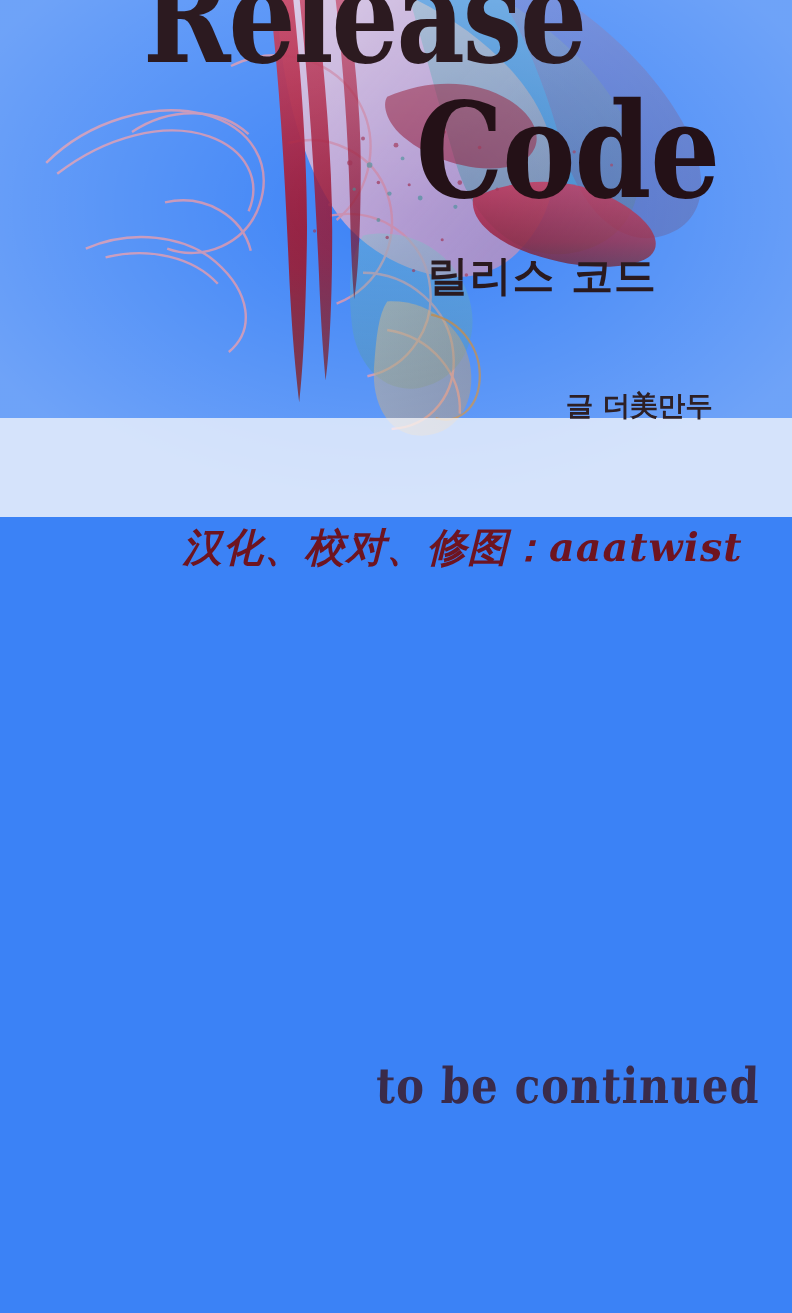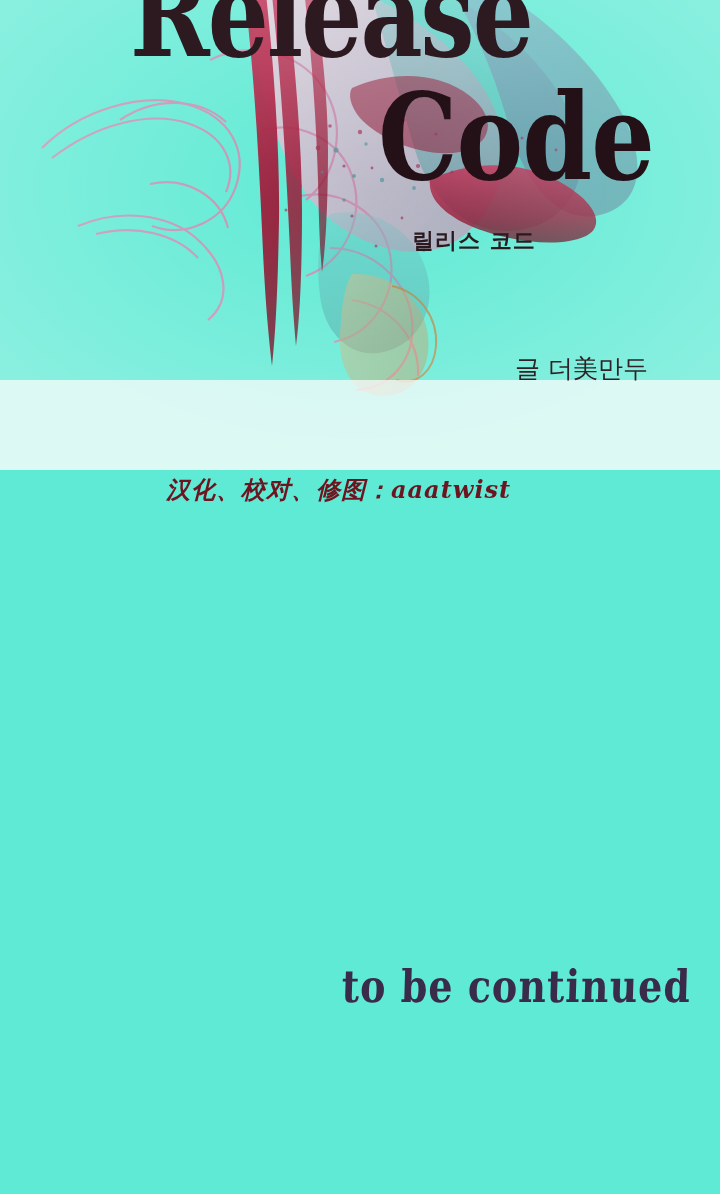--- a/index.html
+++ b/index.html
@@ -7,21 +7,21 @@
     padding: 0;
     background: #ffffff;
   }
   body {
     font-family: "Liberation Serif", serif;
   }
   .page {
     position: relative;
     width: 720px;
     height: 1194px;
-    background: #5eead4;
+    background: #3b82f6;
     overflow: hidden;
   }
 
   
   .art {
     position: absolute;
     left: 0;
     top: 0;
     width: 720px;
     height: 470px;
@@ -51,50 +51,50 @@
     top: 78px;
     font-family: "DejaVu Serif", serif;
     font-weight: bold;
     font-size: 100px;
     letter-spacing: -1px;
     color: #241117;
     transform: scaleY(1.2);
   }
   .title-korean {
     position: absolute;
-    left: 412px;
+    left: 388px;
     top: 226px;
     font-family: "DejaVu Sans", sans-serif;
     font-weight: bold;
-    font-size: 22px;
+    font-size: 38px;
     letter-spacing: 1px;
     color: #2a1a1f;
   }
 
   
   .credits {
     position: absolute;
     right: 72px;
     top: 352px;
     text-align: right;
     font-family: "DejaVu Sans", sans-serif;
     font-size: 25px;
     line-height: 1.32;
     color: #2e2025;
   }
-  .credits div { white-space: nowrap; }
+  .credits div { white-space: nowrap; font-weight: bold; }
 
   .translator {
     position: absolute;
     left: 166px;
     top: 474px;
     font-family: "DejaVu Serif", serif;
     font-weight: bold;
     font-style: italic;
-    font-size: 24px;
+    font-size: 36px;
     color: #6e1420;
     letter-spacing: 1px;
   }
 
   .to-be-continued {
     position: absolute;
     right: 30px;
     top: 968px;
     font-family: "DejaVu Serif", serif;
     font-size: 38px;

